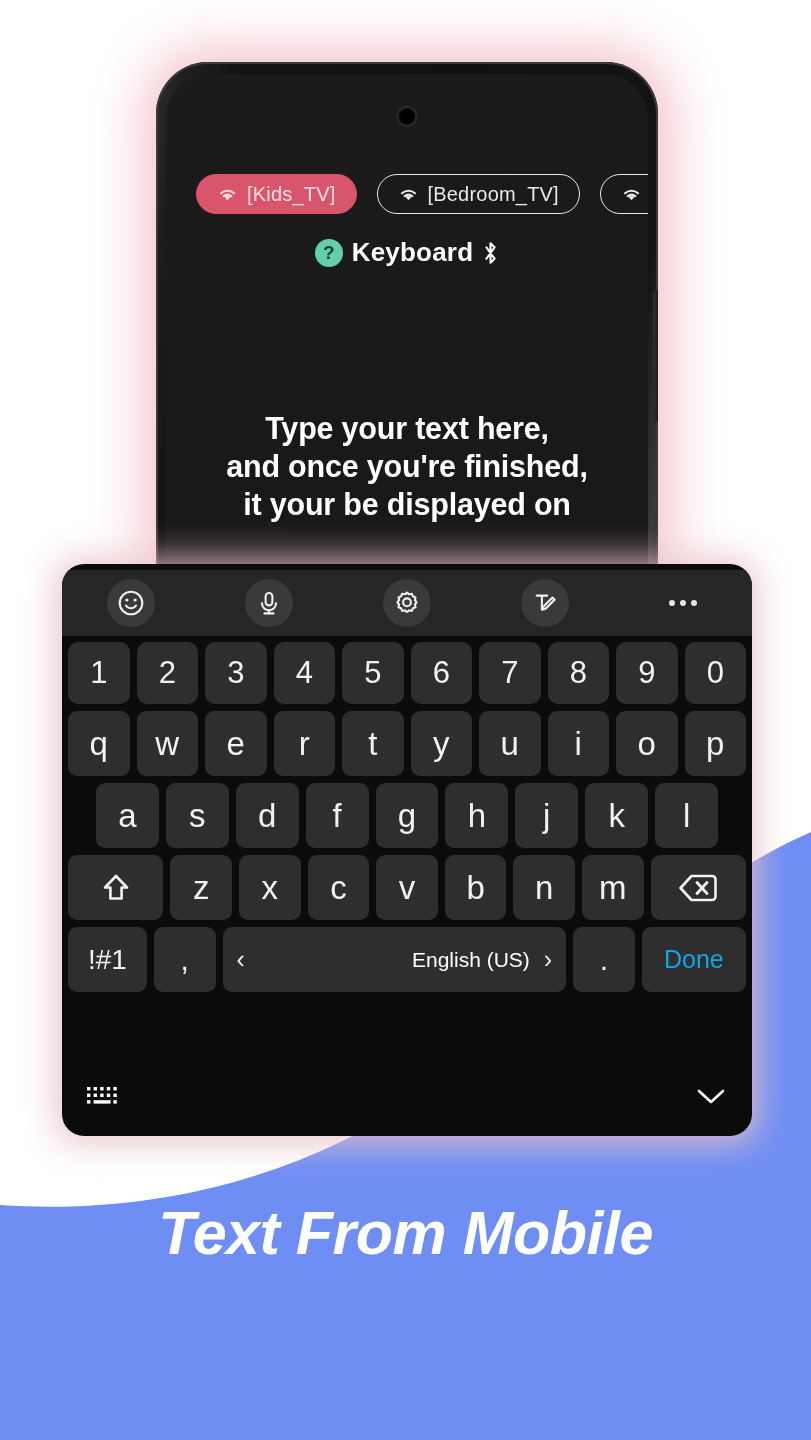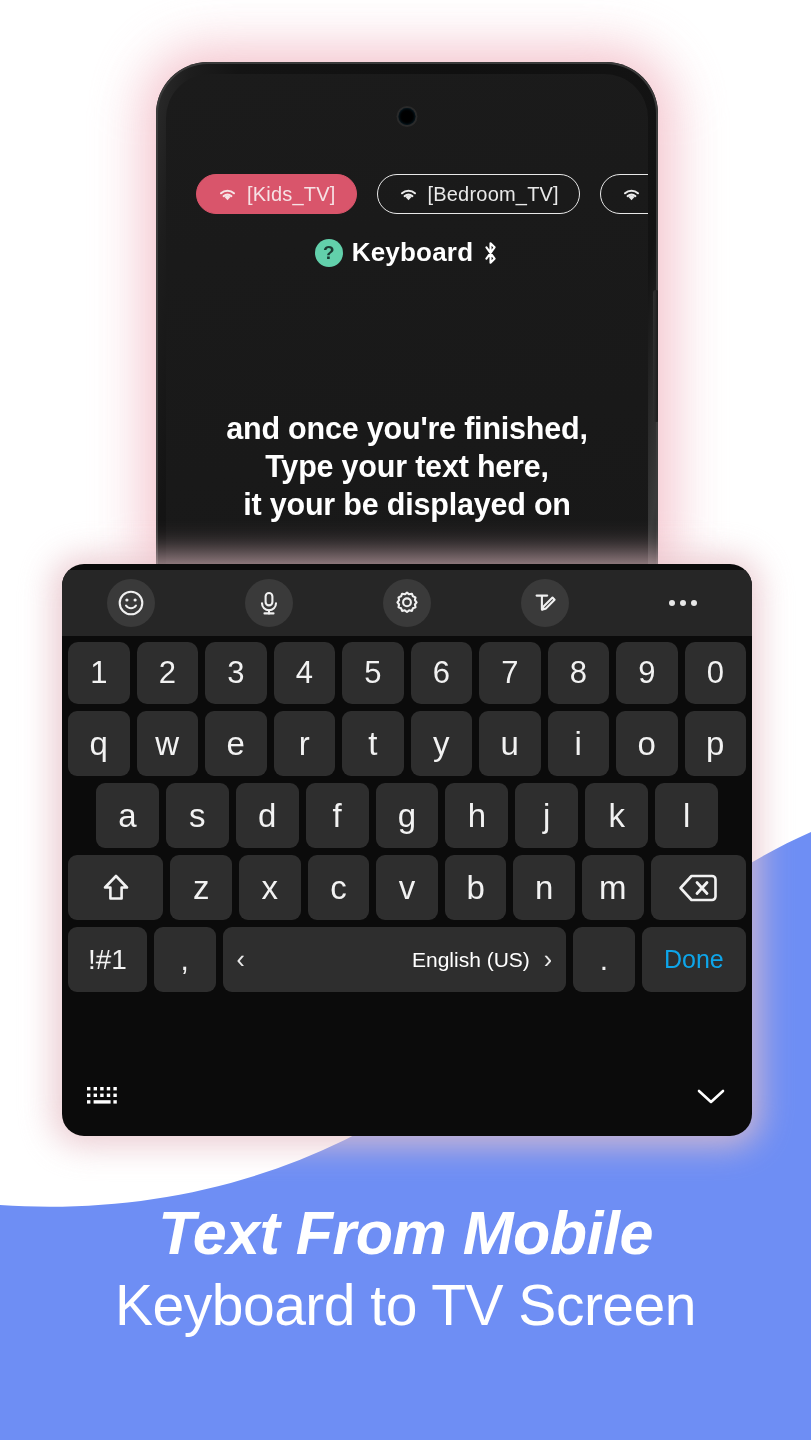--- a/index.html
+++ b/index.html
@@ -313,22 +313,22 @@
 
       <div class="connected">
         <span class="q-badge" style="background: rgb(98, 208, 171);">?</span>
         <span class="connected-label">Keyboard</span>
         <svg class="bt-icon" viewBox="0 0 20 32">
           <path d="M5 9 L15 23 L10 28 L10 4 L15 9 L5 23" stroke="#ffffff" stroke-width="2.6" fill="none" stroke-linejoin="round" stroke-linecap="round"></path>
         </svg>
       </div>
 
       <div class="hint">
+        <span>Type your text here,</span>
         <span>and once you're finished,</span>
-        <span>Type your text here,</span>
         <span>it your be displayed on</span>
       </div>
     </div>
   </div>
 
   <div class="kbd-glow"></div>
   <div class="keyboard">
 
     <div class="kbd-toolbar">
       <div class="tb-slot">
@@ -481,16 +481,15 @@
       <div>
         <svg width="34" height="22" viewBox="0 0 34 22">
           <path d="M5 6 L17 17 L29 6" fill="none" stroke="#ffffff" stroke-width="2.6" stroke-linecap="round" stroke-linejoin="round"></path>
         </svg>
       </div>
     </div>
   </div>
 
   <div class="footer">
     <div class="l1">Text From Mobile</div>
-    <div class="l2">Keyboard to TV Screen</div>
   </div>
 
 </div>
 
 </body></html>

